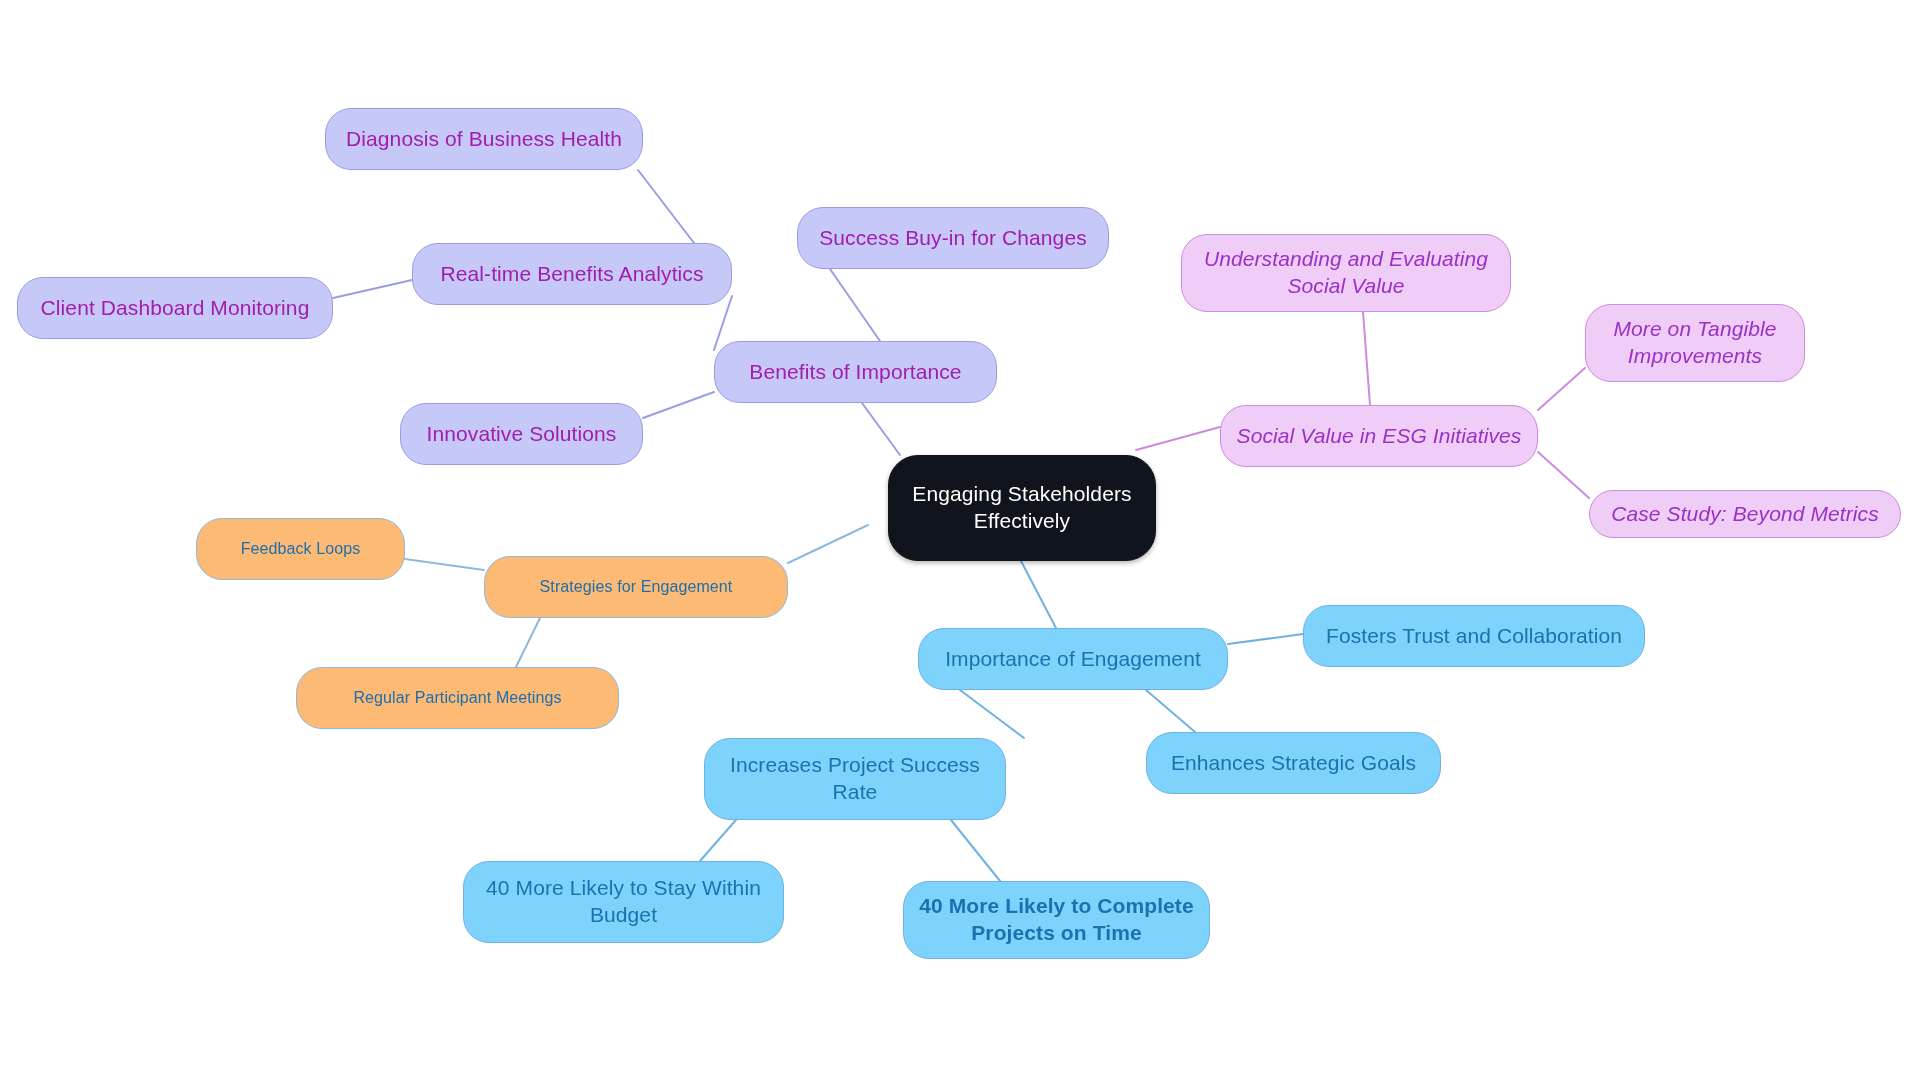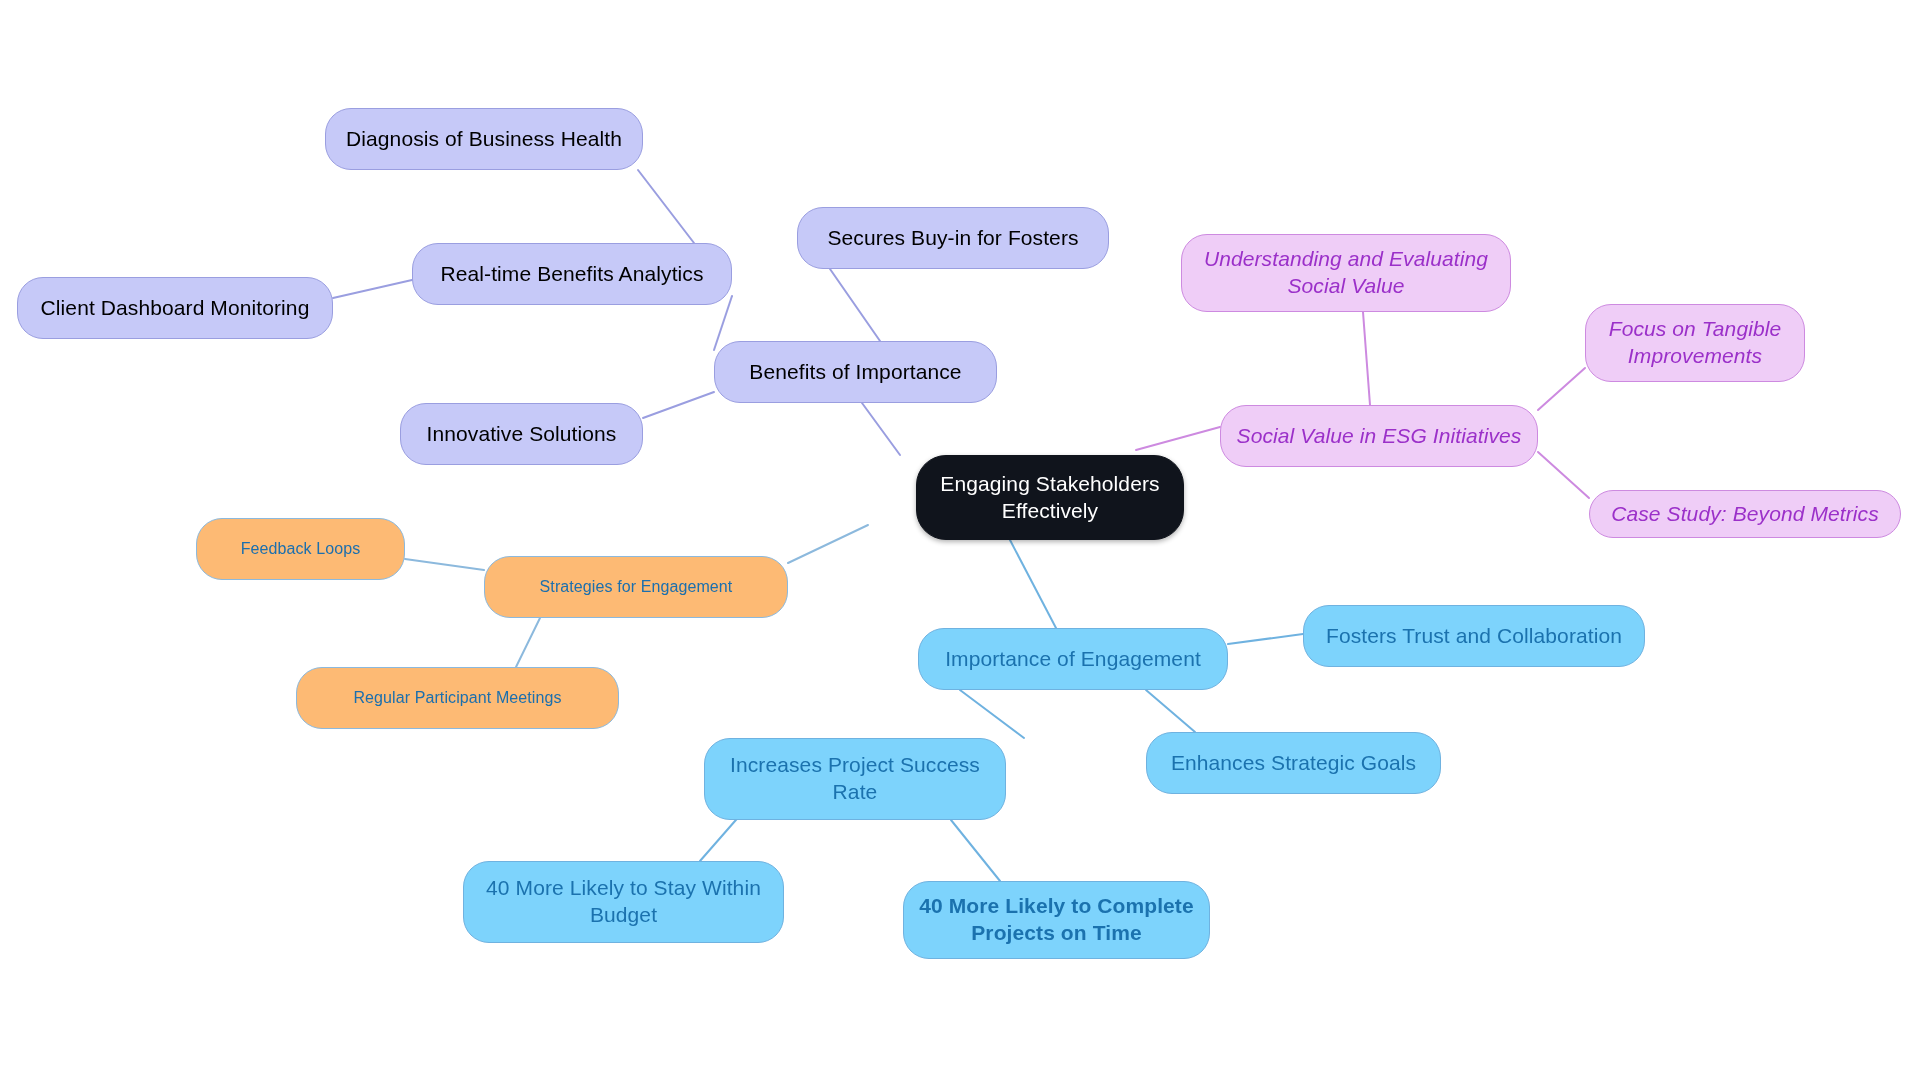--- a/index.html
+++ b/index.html
@@ -46,21 +46,21 @@
     background: #10141c;
     border-color: #10141c;
     color: #ffffff;
     font-size: 21px;
     border-radius: 30px;
     box-shadow: 0 2px 5px rgba(0,0,0,0.30);
   }
   .node-violet {
     background: #c6c9f8;
     border-color: #9a9ee0;
-    color: #000000;
+    color: #a21caf;
     font-size: 21px;
   }
   .node-pink {
     background: #efcdf7;
     border-color: #cd8ae0;
     color: #9b30c9;
     font-size: 21px;
     font-style: italic;
   }
   .node-skyblue {
@@ -95,32 +95,32 @@
       <line x1="484" y1="570" x2="405" y2="559" stroke="#8cb9dd" stroke-width="2" stroke-linecap="round"></line>
       <line x1="540" y1="618" x2="516" y2="667" stroke="#8cb9dd" stroke-width="2" stroke-linecap="round"></line>
       <line x1="1010" y1="540" x2="1056" y2="628" stroke="#6fb2e0" stroke-width="2" stroke-linecap="round"></line>
       <line x1="1228" y1="644" x2="1303" y2="634" stroke="#6fb2e0" stroke-width="2" stroke-linecap="round"></line>
       <line x1="1146" y1="690" x2="1195" y2="732" stroke="#6fb2e0" stroke-width="2" stroke-linecap="round"></line>
       <line x1="960" y1="690" x2="1024" y2="738" stroke="#6fb2e0" stroke-width="2" stroke-linecap="round"></line>
       <line x1="749" y1="805" x2="700" y2="861" stroke="#6fb2e0" stroke-width="2" stroke-linecap="round"></line>
       <line x1="951" y1="820" x2="1000" y2="881" stroke="#6fb2e0" stroke-width="2" stroke-linecap="round"></line>
     </svg>
   <div id="node-layer">
-      <div class="node node-root" style="left: 916px; top: 455px; width: 268px; height: 85px;">Engaging Stakeholders
+      <div class="node node-root" style="left: 888px; top: 455px; width: 268px; height: 106px;">Engaging Stakeholders
 Effectively</div>
       <div class="node node-violet" style="left: 714px; top: 341px; width: 283px; height: 62px;">Benefits of Importance</div>
-      <div class="node node-violet" style="left: 797px; top: 207px; width: 312px; height: 62px;">Secures Buy-in for Fosters</div>
+      <div class="node node-violet" style="left: 797px; top: 207px; width: 312px; height: 62px;">Success Buy-in for Changes</div>
       <div class="node node-violet" style="left: 412px; top: 243px; width: 320px; height: 62px;">Real-time Benefits Analytics</div>
       <div class="node node-violet" style="left: 325px; top: 108px; width: 318px; height: 62px;">Diagnosis of Business Health</div>
       <div class="node node-violet" style="left: 17px; top: 277px; width: 316px; height: 62px;">Client Dashboard Monitoring</div>
       <div class="node node-violet" style="left: 400px; top: 403px; width: 243px; height: 62px;">Innovative Solutions</div>
       <div class="node node-pink" style="left: 1220px; top: 405px; width: 318px; height: 62px;">Social Value in ESG Initiatives</div>
       <div class="node node-pink" style="left: 1181px; top: 234px; width: 330px; height: 78px;">Understanding and Evaluating
 Social Value</div>
-      <div class="node node-pink" style="left: 1585px; top: 304px; width: 220px; height: 78px;">Focus on Tangible
+      <div class="node node-pink" style="left: 1585px; top: 304px; width: 220px; height: 78px;">More on Tangible
 Improvements</div>
       <div class="node node-pink" style="left: 1589px; top: 490px; width: 312px; height: 48px;">Case Study: Beyond Metrics</div>
       <div class="node node-skyblue" style="left: 484px; top: 556px; width: 304px; height: 62px;">Strategies for Engagement</div>
       <div class="node node-skyblue" style="left: 196px; top: 518px; width: 209px; height: 62px;">Feedback Loops</div>
       <div class="node node-skyblue" style="left: 296px; top: 667px; width: 323px; height: 62px;">Regular Participant Meetings</div>
       <div class="node node-blue" style="left: 918px; top: 628px; width: 310px; height: 62px;">Importance of Engagement</div>
       <div class="node node-blue" style="left: 1303px; top: 605px; width: 342px; height: 62px;">Fosters Trust and Collaboration</div>
       <div class="node node-blue" style="left: 1146px; top: 732px; width: 295px; height: 62px;">Enhances Strategic Goals</div>
       <div class="node node-blue" style="left: 704px; top: 738px; width: 302px; height: 82px;">Increases Project Success
 Rate</div>

